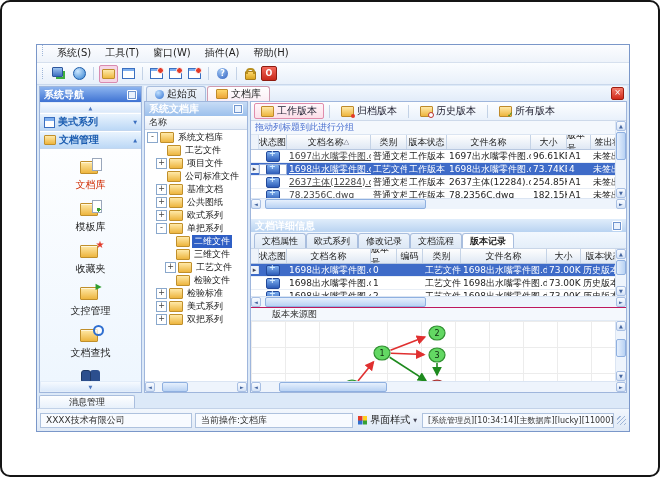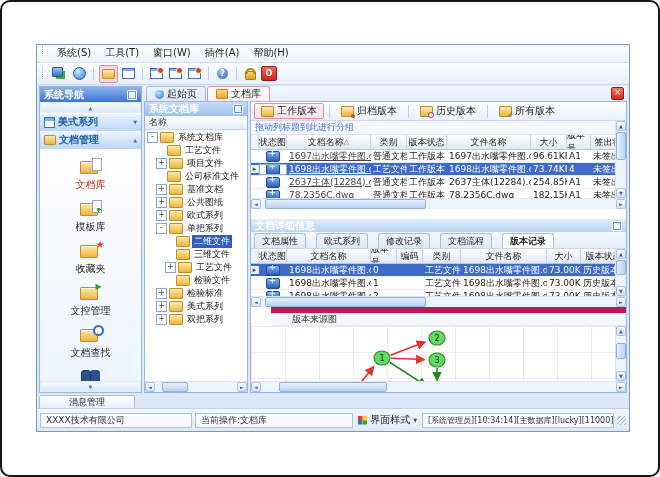--- a/index.html
+++ b/index.html
@@ -127,27 +127,27 @@
   .trow.sel{background:#3e6bc8;color:#fff;}
   .trow.sel .link{color:#fff;}
   .td{flex:none;padding:0 2px;overflow:hidden;white-space:nowrap;box-sizing:border-box;}
   .icell{display:flex;align-items:center;justify-content:center;}
   .icell.white{background:#fff;border:1px solid #9ab0d8;height:11px;box-sizing:border-box;}
   .link{text-decoration:underline;color:#444;}
   .dwg{width:12px;height:9px;border-radius:2px;background:linear-gradient(#7fb0ef,#2c5cb8);border:1px solid #23499a;position:relative;flex:none;}
   .dwg::after{content:"+";position:absolute;left:2px;top:-3px;color:#d6ecff;font-size:8px;font-weight:bold;}
   .dheader{height:13px;flex:none;background:linear-gradient(#e0edfb,#b9d3f1);color:#fff;font-weight:bold;
     display:flex;align-items:center;padding:0 4px;margin-top:10px;}
-  .subtabs{height:16px;flex:none;display:flex;align-items:flex-end;gap:10px;padding-left:3px;
+  .subtabs{height:16px;flex:none;display:flex;align-items:flex-end;gap:0;padding-left:3px;
     background:linear-gradient(#f3f8fe,#e4eef9);border-bottom:1px solid #c9d6e8;}
   .subtab{height:14px;display:flex;align-items:center;padding:0 7px;border:1px solid #a9bede;border-bottom:none;
     border-radius:3px 3px 0 0;background:linear-gradient(#eef4fc,#dde8f5);font-size:9px;}
   .subtab.active{background:#fff;font-weight:bold;}
   .glabel{height:12px;flex:none;background:#f4f8fd;color:#333;font-size:9px;display:flex;align-items:center;
-    padding-left:21px;border-top:6px solid #be185d;border-bottom:1px solid #e2eaf4;margin-left:20px;}
+    padding-left:21px;border-top:1px solid #be185d;border-bottom:1px solid #e2eaf4;}
   .gwrap{flex:1;display:flex;flex-direction:column;background:#fff;min-height:0;}
   .grow{flex:1;display:flex;min-height:0;}
   .grid{flex:1;position:relative;overflow:hidden;background:#fff;
     background-image:linear-gradient(to right,#ececec 1px,transparent 1px),linear-gradient(to bottom,#ececec 1px,transparent 1px);
     background-size:34px 26px;}
   .grid svg{position:absolute;inset:0;}
   
   .msg-row{height:14px;flex:none;display:flex;align-items:flex-end;background:#dce9f8;padding-left:2px;}
   .msg-tab{width:96px;height:13px;background:linear-gradient(#fdfeff,#e8f1fb);border:1px solid #a9bede;border-bottom:none;
     border-radius:2px 2px 0 0;display:flex;align-items:center;justify-content:center;font-size:9px;box-sizing:border-box;}

